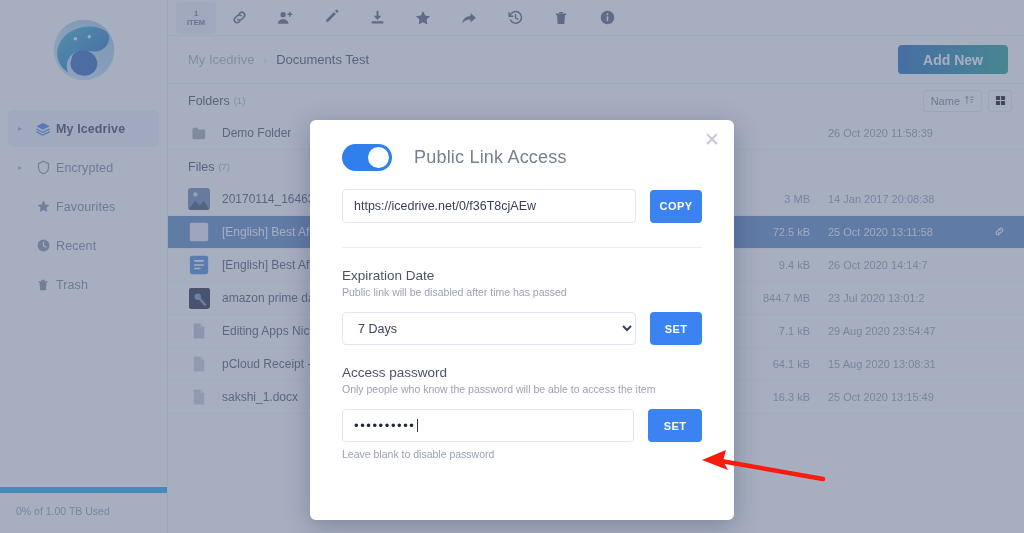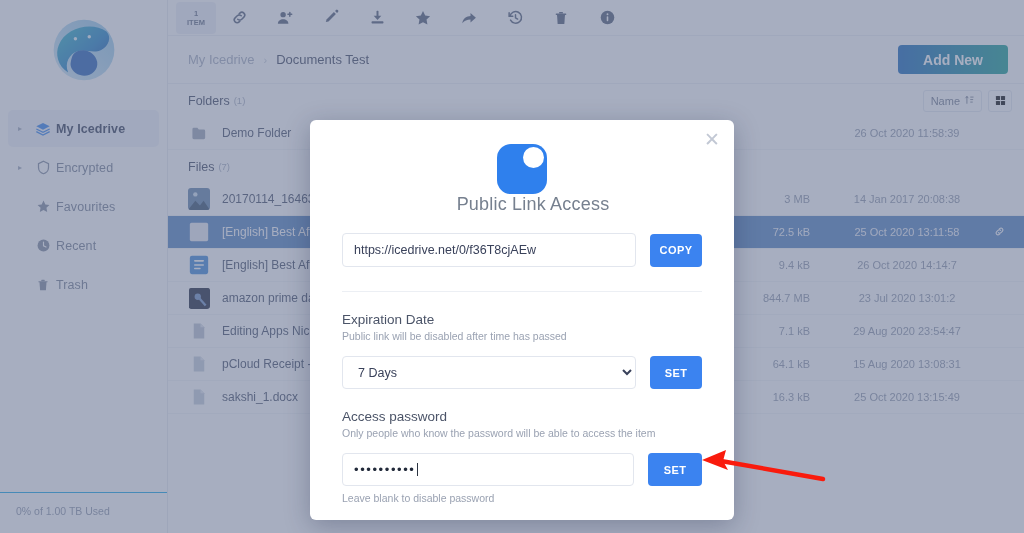--- a/index.html
+++ b/index.html
@@ -44,21 +44,21 @@
   .nav-item.active .nav-ico { color: #2f80ed; }
   .nav-label {
     font-size: 12.5px; color: #6d7party; color: #717b90;
     letter-spacing: .1px;
   }
   .nav-item.active .nav-label { color: #2c3650; font-weight: bold; }
   .storage {
     position: absolute; left: 0; bottom: 0;
     width: 100%; padding: 12px 16px 16px 16px;
     font-size: 10.5px; color: #8b94a7;
-    border-top: 1px solid #0ea5e9;
+    border-top: 6px solid #0ea5e9;
   }
 
   
   .main {
     position: absolute; left: 168px; top: 0;
     width: 856px; height: 533px;
     background: #ffffff;
   }
   .toolbar {
     height: 36px; display: flex; align-items: center;
@@ -131,21 +131,21 @@
     color: #3d4considering; color: #404a63;
     white-space: nowrap; overflow: hidden;
   }
   .row.sel .row-name { color: #ffffff; }
   .row-size {
     width: 100px; text-align: right; padding-right: 18px;
     font-size: 11px; color: #8c95a8;
   }
   .row.sel .row-size { color: #eef2f9; }
   .row-date {
-    width: 158px; text-align: center;
+    width: 158px; text-align: left;
     font-size: 11px; color: #8c95a8;
   }
   .row.sel .row-date { color: #eef2f9; }
   .row-link { width: 26px; text-align: center; color: #ffffff; }
 
   
   .overlay {
     position: absolute; inset: 0;
     background: rgba(108,120,150,0.60);
     z-index: 40;
@@ -157,21 +157,21 @@
     box-shadow: 0 6px 26px rgba(20,30,60,.28);
     z-index: 50;
     padding: 0 32px;
   }
   .modal-close {
     position: absolute; right: 14px; top: 10px;
     font-size: 19px; color: #c2c8d4; cursor: pointer; line-height: 1;
   }
   .modal-head {
     display: flex; align-items: center;
-    padding-top: 24px; padding-bottom: 4px; flex-direction: column;
+    padding-top: 24px; padding-bottom: 4px;
   }
   .toggle {
     width: 50px; height: 27px; border-radius: 14px;
     background: #2f80ed; position: relative;
     cursor: pointer; flex: 0 0 50px;
   }
   .toggle .knob {
     position: absolute; right: 3px; top: 3px;
     width: 21px; height: 21px; border-radius: 50%;
     background: #ffffff;

